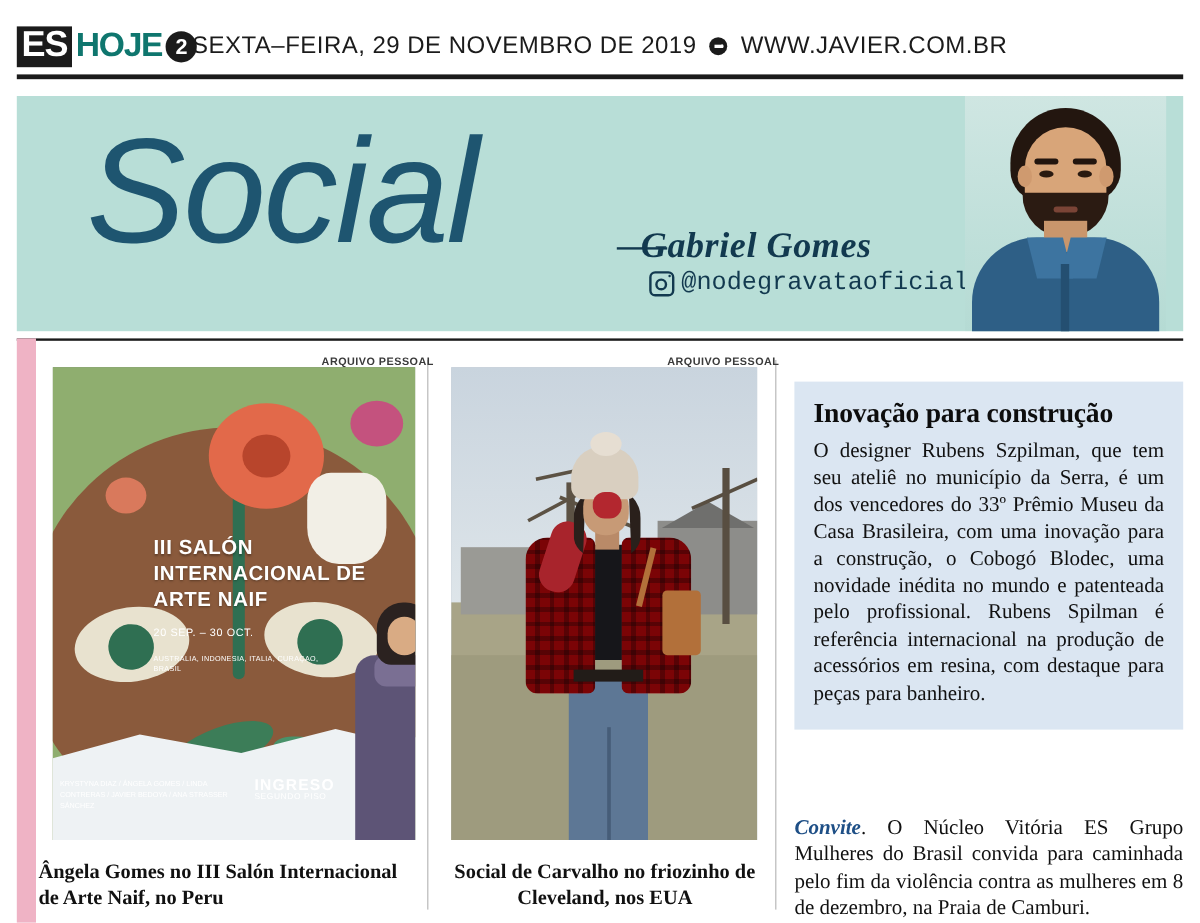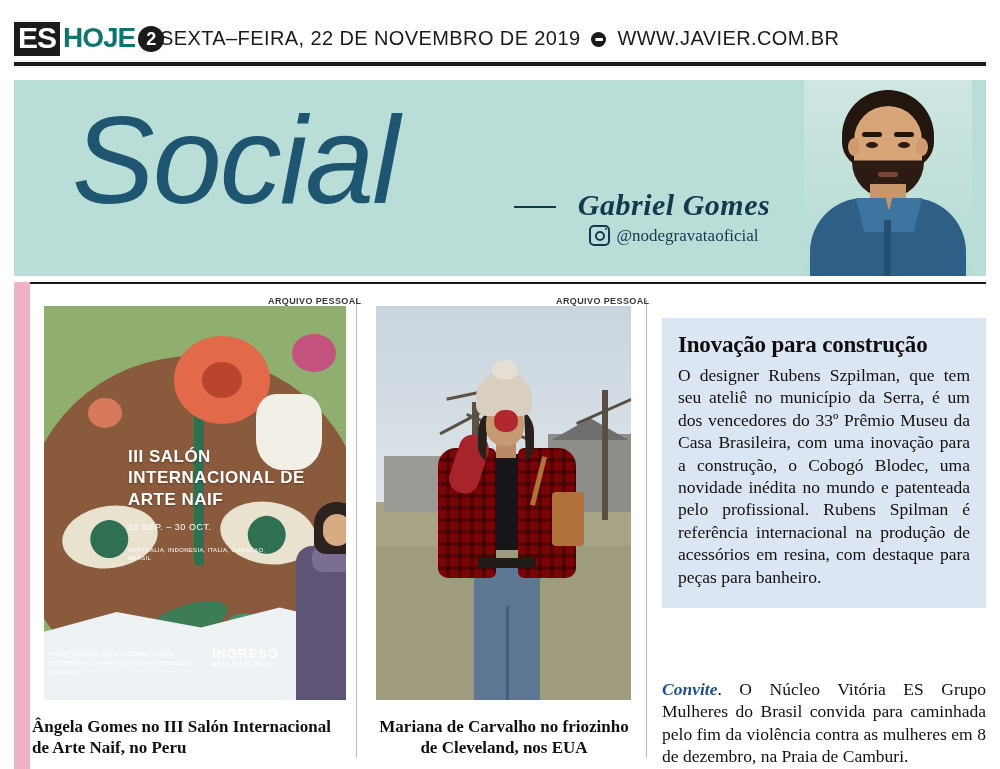--- a/index.html
+++ b/index.html
@@ -113,21 +113,21 @@
     font-style: italic;
     font-size: 124px;
     line-height: 1;
     color: #1e5570;
     letter-spacing: -2px;
   }
   .columnist {
     position: absolute;
     left: 520px; top: 108px;
     width: 280px;
-    text-align: center;
+    text-align: left;
   }
   .columnist-name {
     font-family: "Liberation Serif", serif;
     font-style: italic;
     font-weight: bold;
     font-size: 30px;
     color: #12394f;
     letter-spacing: 0.5px;
   }
   .columnist-rule {
@@ -141,22 +141,22 @@
     font-size: 17px;
     color: #12394f;
     margin-top: 3px;
   }
   .columnist-social {
     display: flex;
     align-items: center;
     justify-content: center;
     gap: 6px;
     margin-top: 3px;
-    font-family: Liberation Serif, serif;
-    font-size: 17px;
+    font-family: Liberation Mono, monospace;
+    font-size: 21px;
     color: #12394f;
   }
   .ig-icon {
     width: 17px; height: 17px;
     border: 2px solid #12394f;
     border-radius: 5px;
     position: relative;
     display: inline-block;
   }
   .ig-icon::before {
@@ -488,21 +488,21 @@
 </head>
 <body>
 
 <div class="masthead">
   <div class="logo-block">
     <span class="logo-es">ES</span>
       <span class="logo-hoje">HOJE</span>
     <span class="logo-num">2</span>
   </div>
   <div class="masthead-date">
-    <span>SEXTA–FEIRA, 22 DE NOVEMBRO DE 2019</span>
+    <span>SEXTA–FEIRA, 29 DE NOVEMBRO DE 2019</span>
     <span class="masthead-bullet"></span>
     <span class="masthead-site">WWW.JAVIER.COM.BR</span>
   </div>
 </div>
 <div class="rule-thick"></div>
 
 <div class="banner">
   <div class="banner-title">Social</div>
 
   <div class="columnist">
@@ -593,21 +593,21 @@
   <div class="w2-bag"></div>
   <div class="w2-belt"></div>
   <div class="w2-arm-l"></div>
   <div class="w2-hair"></div>
   <div class="w2-neck"></div>
   <div class="w2-face"></div>
   <div class="w2-hat"></div>
   <div class="w2-hat-pom"></div>
   <div class="w2-mitt"></div>
 </div>
-<div class="caption caption2">Mariana de Carvalho no friozinho de Cleveland, nos EUA</div>
+<div class="caption caption2">Social de Carvalho no friozinho de Cleveland, nos EUA</div>
 
 <div class="box-inovacao">
   <h2 class="box-title">Inovação para construção</h2>
   <p class="box-body">O designer Rubens Szpilman, que tem seu ateliê no município da Serra, é um dos vencedores do 33º Prêmio Museu da Casa Brasileira, com uma inovação para a construção, o Cobogó Blodec, uma novidade inédita no mundo e patenteada pelo profissional. Rubens Spilman é referência internacional na produção de acessórios em resina, com destaque para peças para banheiro.</p>
 </div>
 
 <div class="convite">
   <b>Convite</b><span>. O Núcleo Vitória ES Grupo Mulheres do Brasil convida para caminhada pelo fim da violência contra as mulheres em 8 de dezembro, na Praia de Camburi.</span>
 </div>
 

